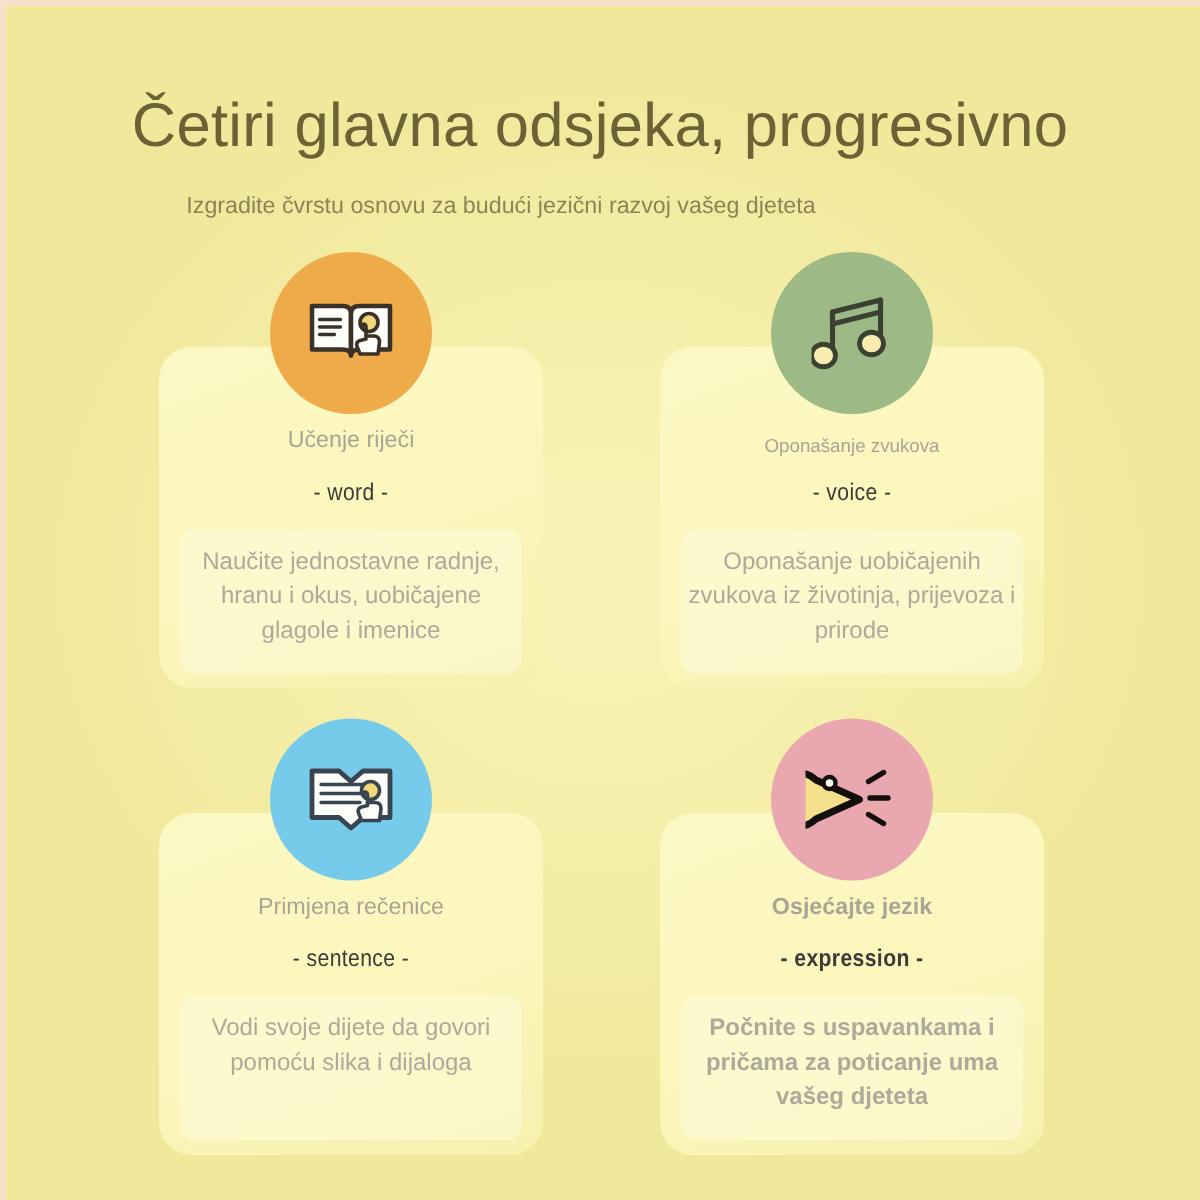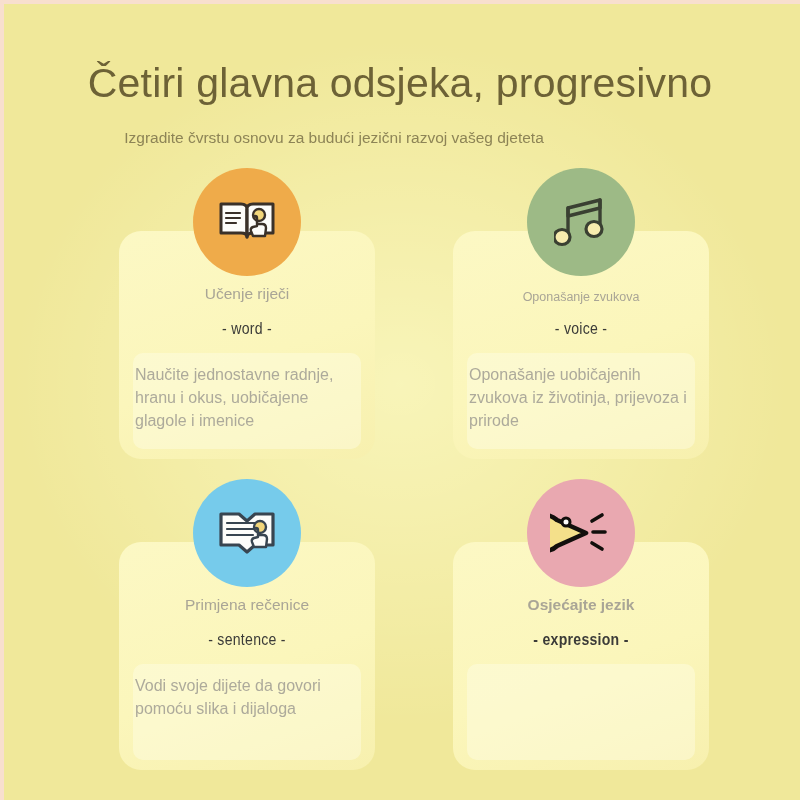--- a/index.html
+++ b/index.html
@@ -60,21 +60,21 @@
     width: 668px;
     text-align: center;
     font-size: 15.5px;
     line-height: 20px;
     color: #8d8456;
     z-index: 5;
   }
 
   #grid {
     position: absolute;
-    left: 17px; top: 0;
+    left: 4px; top: 0;
     width: 737px; height: 800px;
     z-index: 6;
   }
 
   .card-wrap {
     position: absolute;
     width: 256px;
     height: 228px;
   }
   .card-wrap.c0 { left: 102px; top: 231px; }
@@ -141,21 +141,21 @@
     font-family: "Liberation Sans Narrow", "Liberation Sans", sans-serif;
     transform: scaleX(0.88);
     letter-spacing: 0.3px;
   }
 
   .card-desc {
     position: absolute;
     left: 16px;
     top: 132px;
     width: 224px;
-    text-align: left;
+    text-align: center;
     color: #adaa9b;
     font-size: 16px;
     line-height: 23px;
   }
 </style>
 </head>
 <body>
 
 <div id="poster">
 
@@ -218,20 +218,21 @@
           <ellipse cx="40" cy="35" rx="8" ry="7.5" fill="#f7ecae" stroke="#3a4032" stroke-width="3.2"></ellipse>
         </svg>
       </div>
     </div>
 
     <div class="card-wrap c3">
       <div class="card-panel">
         <div class="card-plate"></div>
         <div class="card-title">Osjećajte jezik</div>
         <div class="card-key">- expression -</div>
+        <div class="card-desc">Počnite s uspavankama i pričama za poticanje uma vašeg djeteta</div>
       </div>
       <div class="icon-badge" style="background:#e9a8b0">
         <svg width="62" height="54" viewBox="0 0 62 54" aria-hidden="true">
           <path d="M36 27 L7 14 A18 18 0 1 0 7 40 Z" fill="#f4e08a" stroke="#120f0c" stroke-width="4.6" stroke-linejoin="round"></path>
           <circle cx="16" cy="16" r="4" fill="#fdfdfa" stroke="#120f0c" stroke-width="3"></circle>
           <path d="M42 15 L52 9" stroke="#120f0c" stroke-width="3.6" stroke-linecap="round"></path>
           <path d="M43 26 h12" stroke="#120f0c" stroke-width="3.6" stroke-linecap="round"></path>
           <path d="M42 37 L52 43" stroke="#120f0c" stroke-width="3.6" stroke-linecap="round"></path>
         </svg>
       </div>

